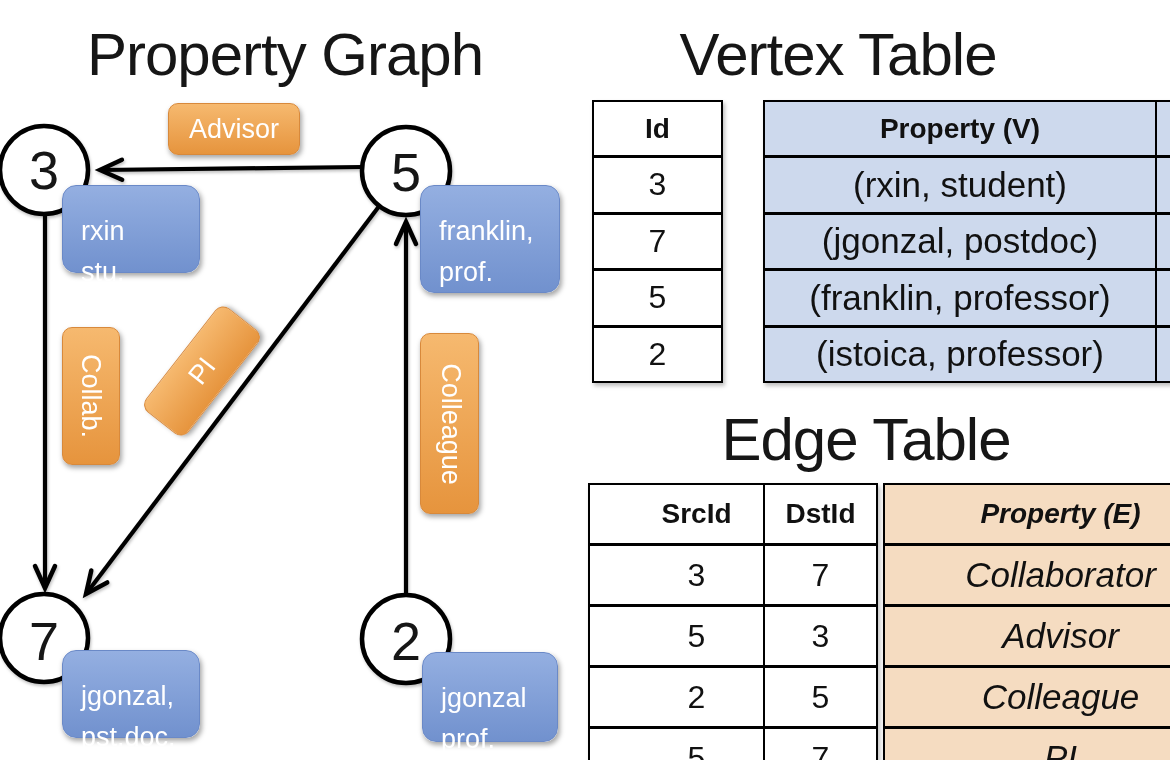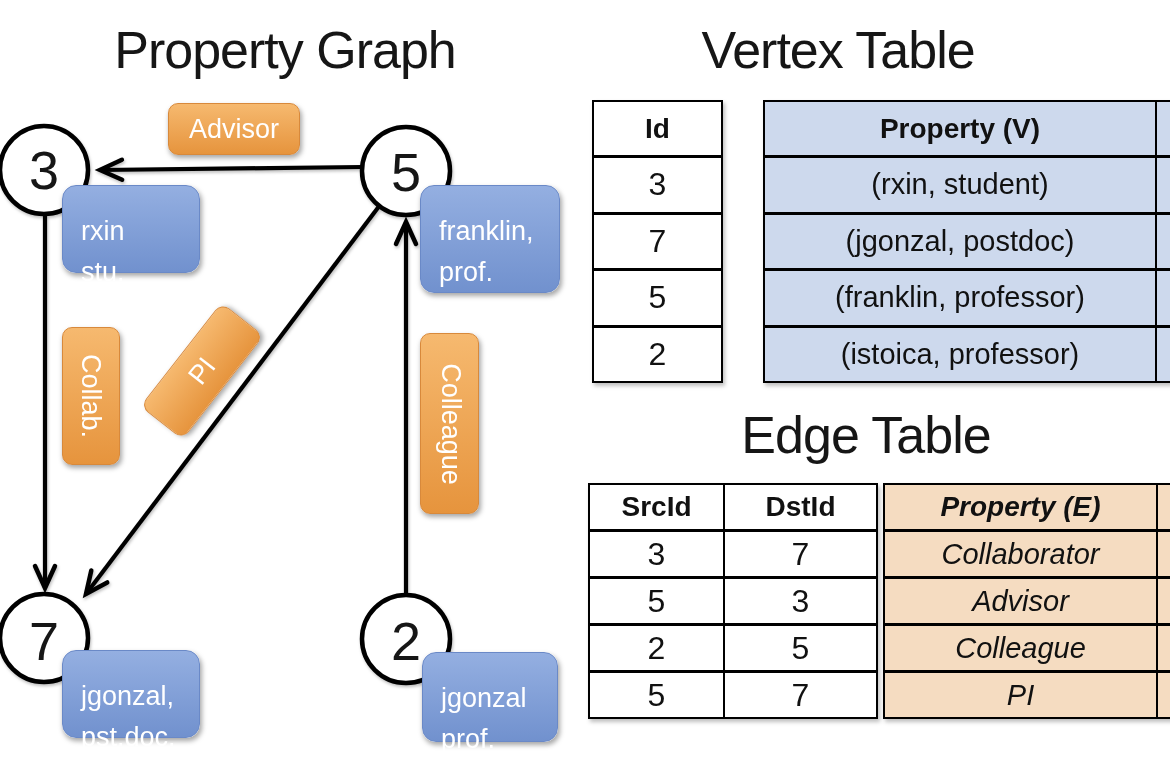--- a/index.html
+++ b/index.html
@@ -5,21 +5,21 @@
   html,body{margin:0;padding:0;}
   body{
     width:1170px;height:760px;position:relative;overflow:hidden;
     background:#ffffff;
     font-family:"Liberation Sans", sans-serif;
     color:#111;
   }
   .abs{position:absolute;}
   
   .big-title{
-    font-size:52px;font-weight:300;letter-spacing:-1px;color:#161616;
+    font-size:60px;font-weight:300;letter-spacing:-1px;color:#161616;
     text-align:center;white-space:nowrap;
   }
   
   #graph-svg{filter:drop-shadow(1.5px 2.5px 1.5px rgba(0,0,0,0.25));}
   
   .node-num{
     width:70px;height:70px;display:flex;align-items:center;justify-content:center;
     font-size:54px;font-weight:300;color:#161616;
   }
   
@@ -47,33 +47,33 @@
     white-space:nowrap;
   }
   
   .tbl{
     border:2.5px solid #000;box-sizing:border-box;
     box-shadow:2px 3px 4px rgba(0,0,0,0.25);
     background:#fff;
   }
   .tbl .tr{display:flex;align-items:stretch;border-top:3px solid #000;}
   .tbl .tr:first-child{border-top:none;}
-  .cell{display:flex;align-items:center;justify-content:center;font-size:29px;font-weight:300;white-space:nowrap;}
+  .cell{display:flex;align-items:center;justify-content:center;font-size:35px;font-weight:300;white-space:nowrap;}
   .hcell{font-weight:bold;font-size:28px;}
   .numcell{font-size:32px;}
   .divl{border-left:2.5px solid #000;}
   .vfill{background:var(--vertex_cell_bg,#CDD9ED);}
   .efill{background:var(--edge_cell_bg,#F5DCC1);}
   
   .vt-id .tr{height:53px;} .vt-id .tr + .tr{height:53.5px;}
   .vt-prop .tr{height:53px;} .vt-prop .tr + .tr{height:53.5px;}
   .vt-prop .main{flex:0 0 390px;}
   .vt-prop .sliver{flex:1;}
   
-  .et .tr{height:44px;}
+  .et .tr{height:58px;padding-left:40px;}
   .et-ids .src{flex:0 0 133px;}
   .et-ids .dst{flex:1;}
   .et-prop .main{flex:0 0 271px;font-style:italic;}
   .et-prop .sliver{flex:1;}
 </style>
 </head>
 <body>
 
 <div class="abs big-title" style="left:0;top:20px;width:570px;">Property Graph</div>
 

